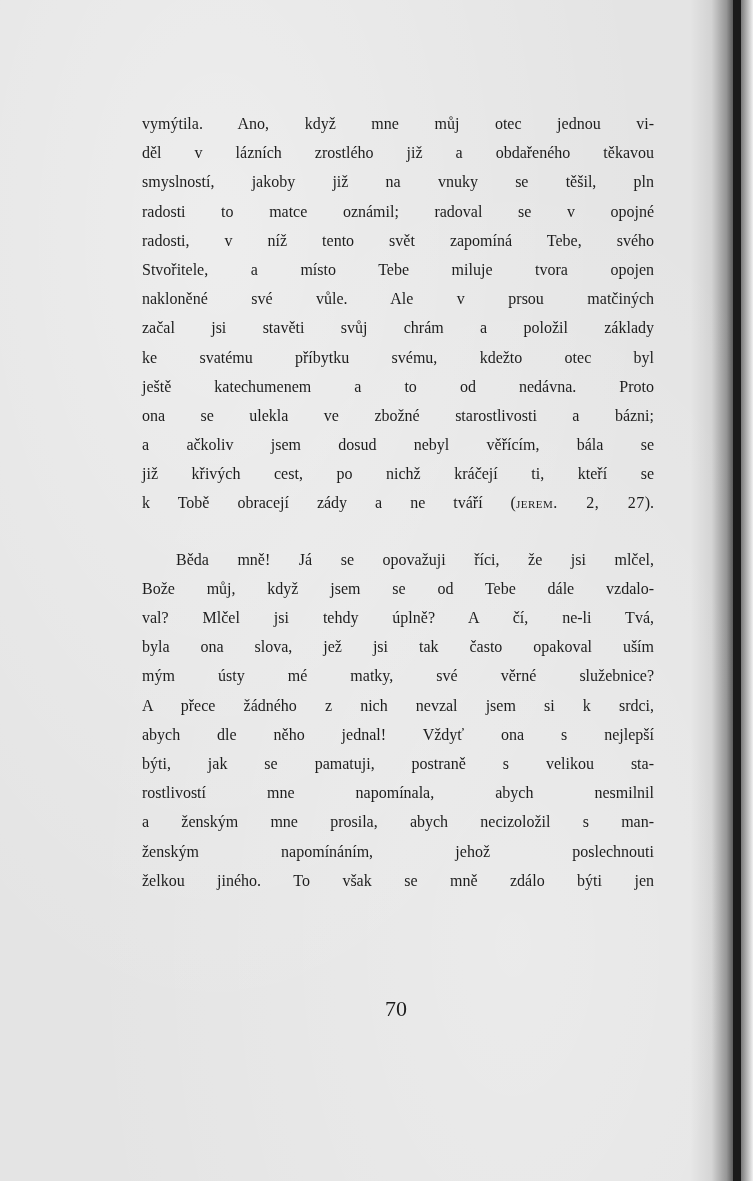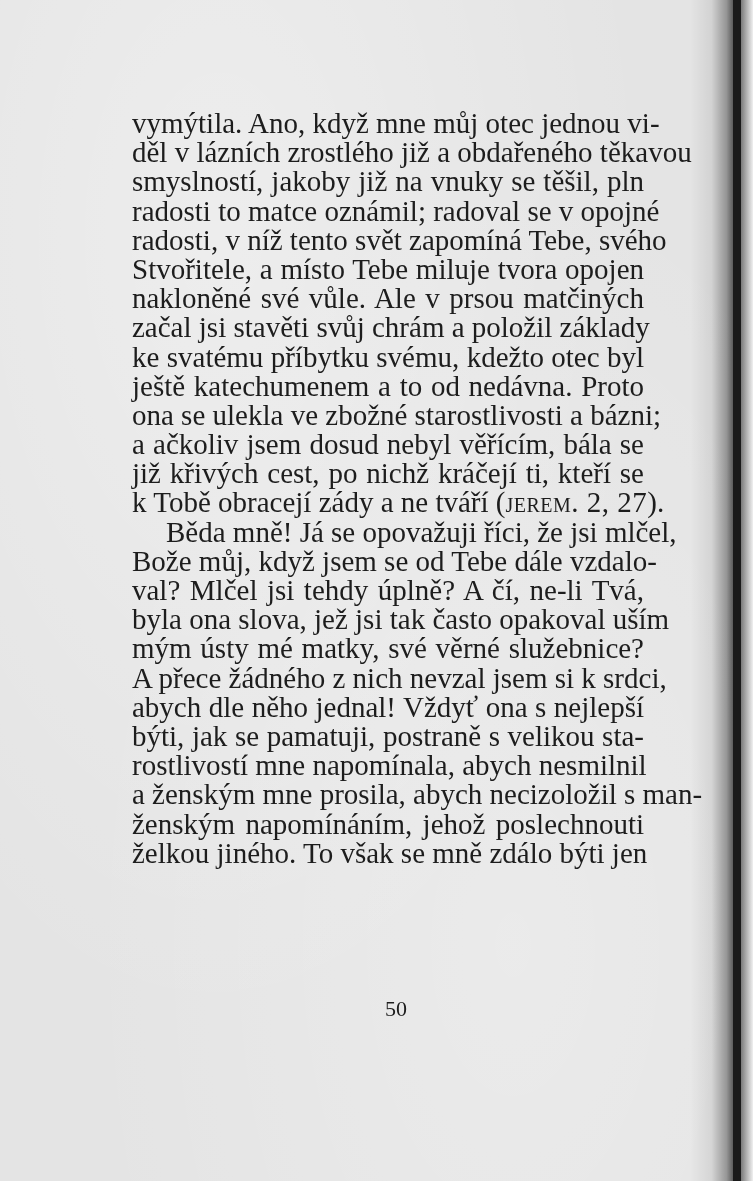--- a/index.html
+++ b/index.html
@@ -44,39 +44,40 @@
     .right-strip {
       position: absolute;
       top: 0;
       left: 741px;
       width: 12px;
       height: 1181px;
       background: linear-gradient(to right, #7a7a7a, #f0f0f0);
     }
     .text-block {
       position: absolute;
-      left: 132px;
+      left: 142px;
       top: 109px;
       width: 512px;
       color: #1d1d1d;
-      font-size: 29px;
+      font-size: 16px;
       line-height: 29.2px;
     }
     .line {
       display: block;
       white-space: nowrap;
       text-align: justify;
       text-align-last: justify;
       height: 29.2px;
     }
     .line.last {
       text-align-last: justify;
     }
     .line.indent {
       padding-left: 34px;
+      margin-top: 27px;
     }
     .smallcaps {
       font-variant: small-caps;
       letter-spacing: 0.5px;
     }
     .folio {
       position: absolute;
       left: 385px;
       top: 996px;
       font-size: 22px;
@@ -115,17 +116,17 @@
       <span class="line">A přece žádného z nich nevzal jsem si k srdci,</span>
       <span class="line">abych dle něho jednal! Vždyť ona s nejlepší</span>
       <span class="line">býti, jak se pamatuji, postraně s velikou sta-</span>
       <span class="line">rostlivostí mne napomínala, abych nesmilnil</span>
       <span class="line">a ženským mne prosila, abych necizoložil s man-</span>
       <span class="line">ženským napomínáním, jehož poslechnouti</span>
       <span class="line">želkou jiného. To však se mně zdálo býti jen</span>
     </div>
   </div>
 
-  <div class="folio">50</div>
+  <div class="folio">70</div>
 </div>
 
 <div class="spine"></div>
 <div class="right-strip"></div>
 
 </body></html>

